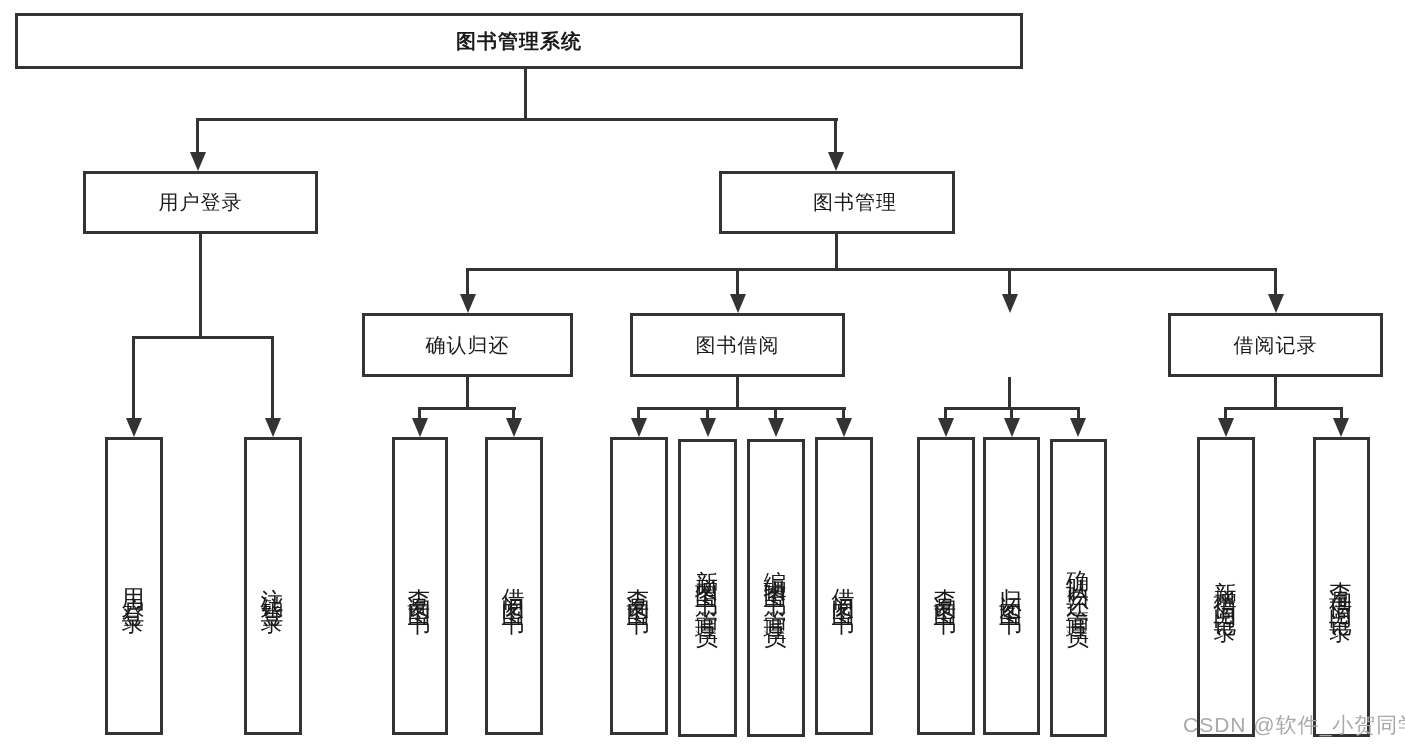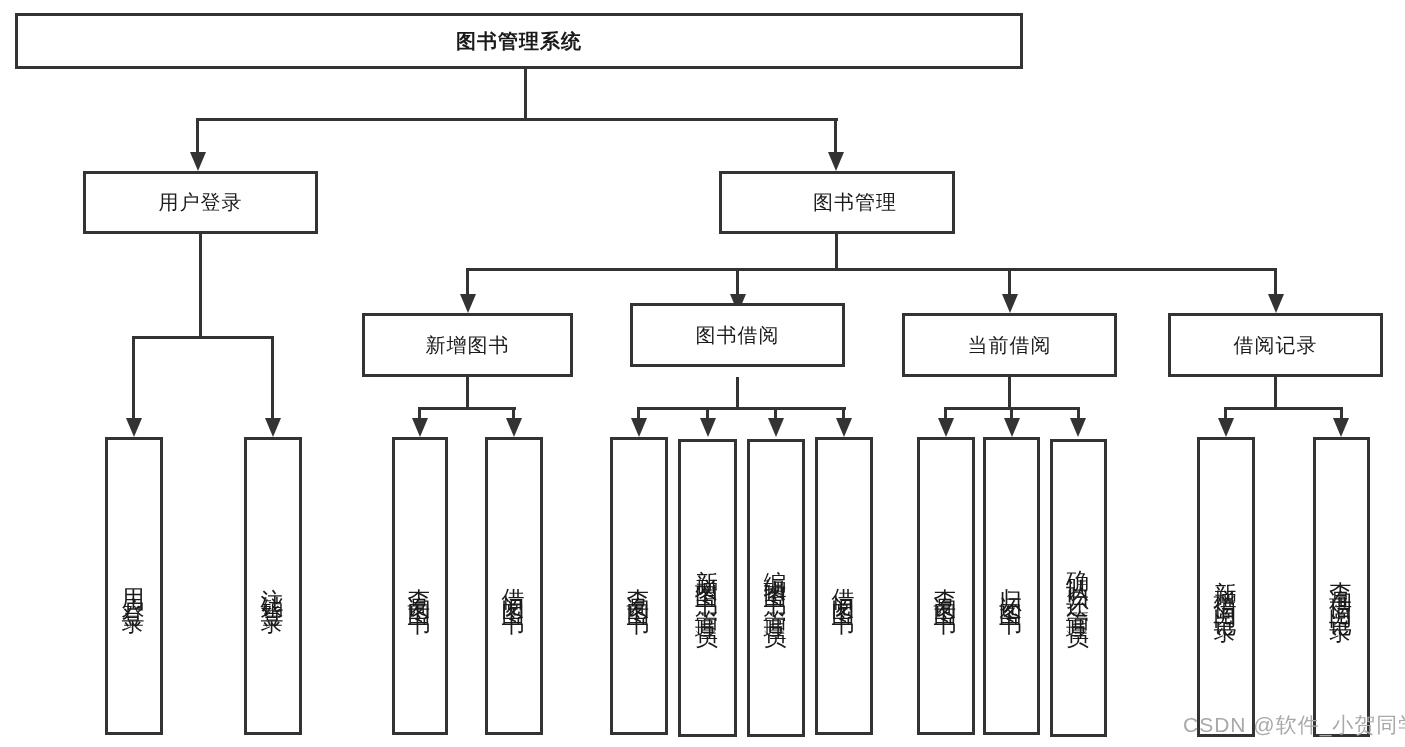--- a/index.html
+++ b/index.html
@@ -66,23 +66,22 @@
   <div class="ln" style="left:466px;top:268px;width:811px;height:3px;"></div>
   <div class="ln" style="left:466px;top:268px;width:3px;height:26px;"></div>
   <div class="arr" style="left:460px;top:294px;"></div>
   <div class="ln" style="left:736px;top:268px;width:3px;height:26px;"></div>
   <div class="arr" style="left:730px;top:294px;"></div>
   <div class="ln" style="left:1008px;top:268px;width:3px;height:26px;"></div>
   <div class="arr" style="left:1002px;top:294px;"></div>
   <div class="ln" style="left:1274px;top:268px;width:3px;height:26px;"></div>
   <div class="arr" style="left:1268px;top:294px;"></div>
 
-  <div class="box hbox" style="left:362px;top:313px;width:211px;height:64px;">新增图书</div>
-  <div class="box hbox" style="left:630px;top:303px;width:215px;height:64px;">图书借阅</div>
-  <div class="box hbox" style="left:902px;top:313px;width:215px;height:64px;">当前借阅</div>
+  <div class="box hbox" style="left:362px;top:313px;width:211px;height:64px;">确认归还</div>
+  <div class="box hbox" style="left:630px;top:313px;width:215px;height:64px;">图书借阅</div>
   <div class="box hbox" style="left:1168px;top:313px;width:215px;height:64px;">借阅记录</div>
 
   <div class="ln" style="left:466px;top:377px;width:3px;height:30px;"></div>
   <div class="ln" style="left:418px;top:407px;width:98px;height:3px;"></div>
   <div class="ln" style="left:418px;top:407px;width:3px;height:12px;"></div>
   <div class="arr" style="left:412px;top:418px;"></div>
   <div class="ln" style="left:512px;top:407px;width:3px;height:12px;"></div>
   <div class="arr" style="left:506px;top:418px;"></div>
 
   <div class="ln" style="left:736px;top:377px;width:3px;height:30px;"></div>

